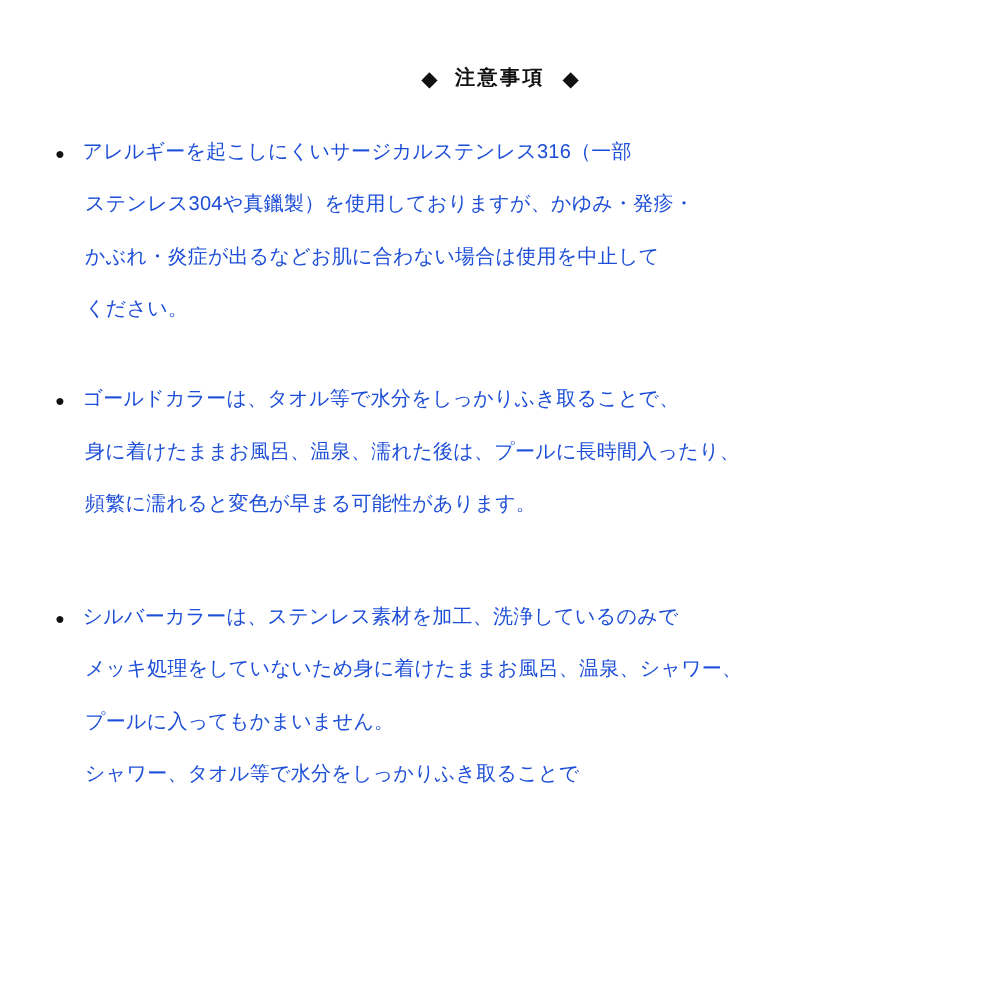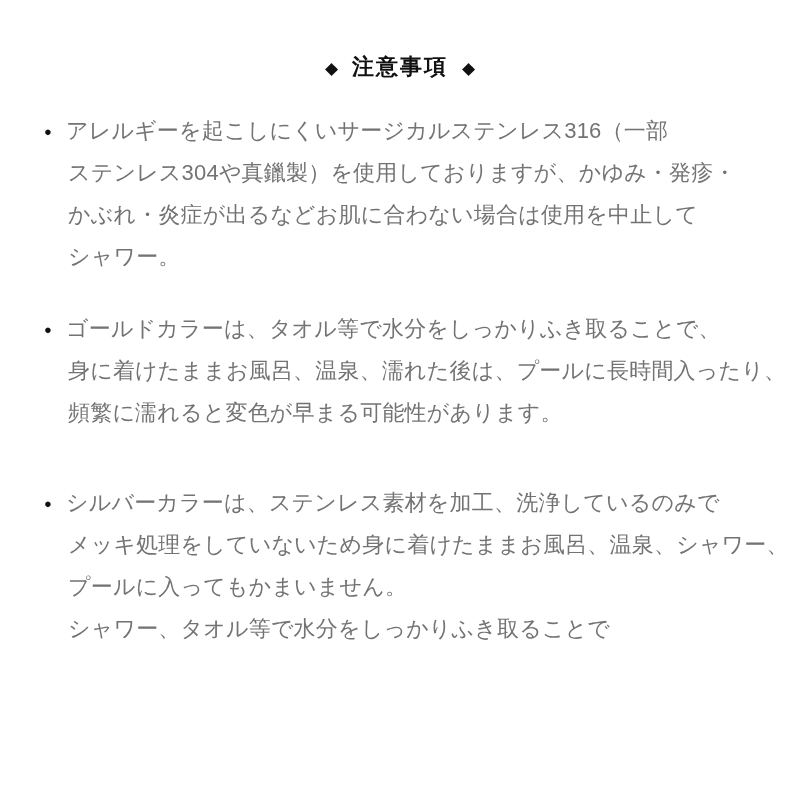--- a/index.html
+++ b/index.html
@@ -30,21 +30,21 @@
     margin-bottom: 34px;
   }
   .diamond {
     font-size: 17px;
     line-height: 1;
     color: #111111;
     display: inline-block;
     transform: translateY(1px);
   }
   .title-text {
-    font-size: 22px;
+    font-size: 16px;
     font-weight: 700;
     letter-spacing: 2px;
     color: #111111;
   }
   .notes {
     margin: 0;
     padding: 0 0 0 4px;
   }
   .note {
     display: flex;
@@ -60,24 +60,24 @@
     font-size: 13px;
     line-height: 30px;
     color: #111111;
     text-align: left;
     padding-top: 1px;
   }
   .note-body {
     flex: 1 1 auto;
   }
   .note-line {
-    font-size: 22px;
+    font-size: 16px;
     line-height: 30px;
     letter-spacing: 0.2px;
-    color: #737373;
+    color: #1d4ed8;
     white-space: pre;
   }
   .note-line.indent {
     padding-left: 2px;
     margin-top: 12px;
   }
 </style>
 </head>
 <body>
 
@@ -90,21 +90,21 @@
   </div>
 
   <div class="notes">
 
     <div class="note">
       <span class="bullet">●</span>
       <div class="note-body">
         <div class="note-line">アレルギーを起こしにくいサージカルステンレス316（一部</div>
         <div class="note-line indent">ステンレス304や真鑞製）を使用しておりますが、かゆみ・発疹・</div>
         <div class="note-line indent">かぶれ・炎症が出るなどお肌に合わない場合は使用を中止して</div>
-        <div class="note-line indent">シャワー。</div>
+        <div class="note-line indent">ください。</div>
       </div>
     </div>
 
     <div class="note spaced-extra">
       <span class="bullet">●</span>
       <div class="note-body">
         <div class="note-line">ゴールドカラーは、タオル等で水分をしっかりふき取ることで、</div>
         <div class="note-line indent">身に着けたままお風呂、温泉、濡れた後は、プールに長時間入ったり、</div>
         <div class="note-line indent">頻繁に濡れると変色が早まる可能性があります。</div>
       </div>

